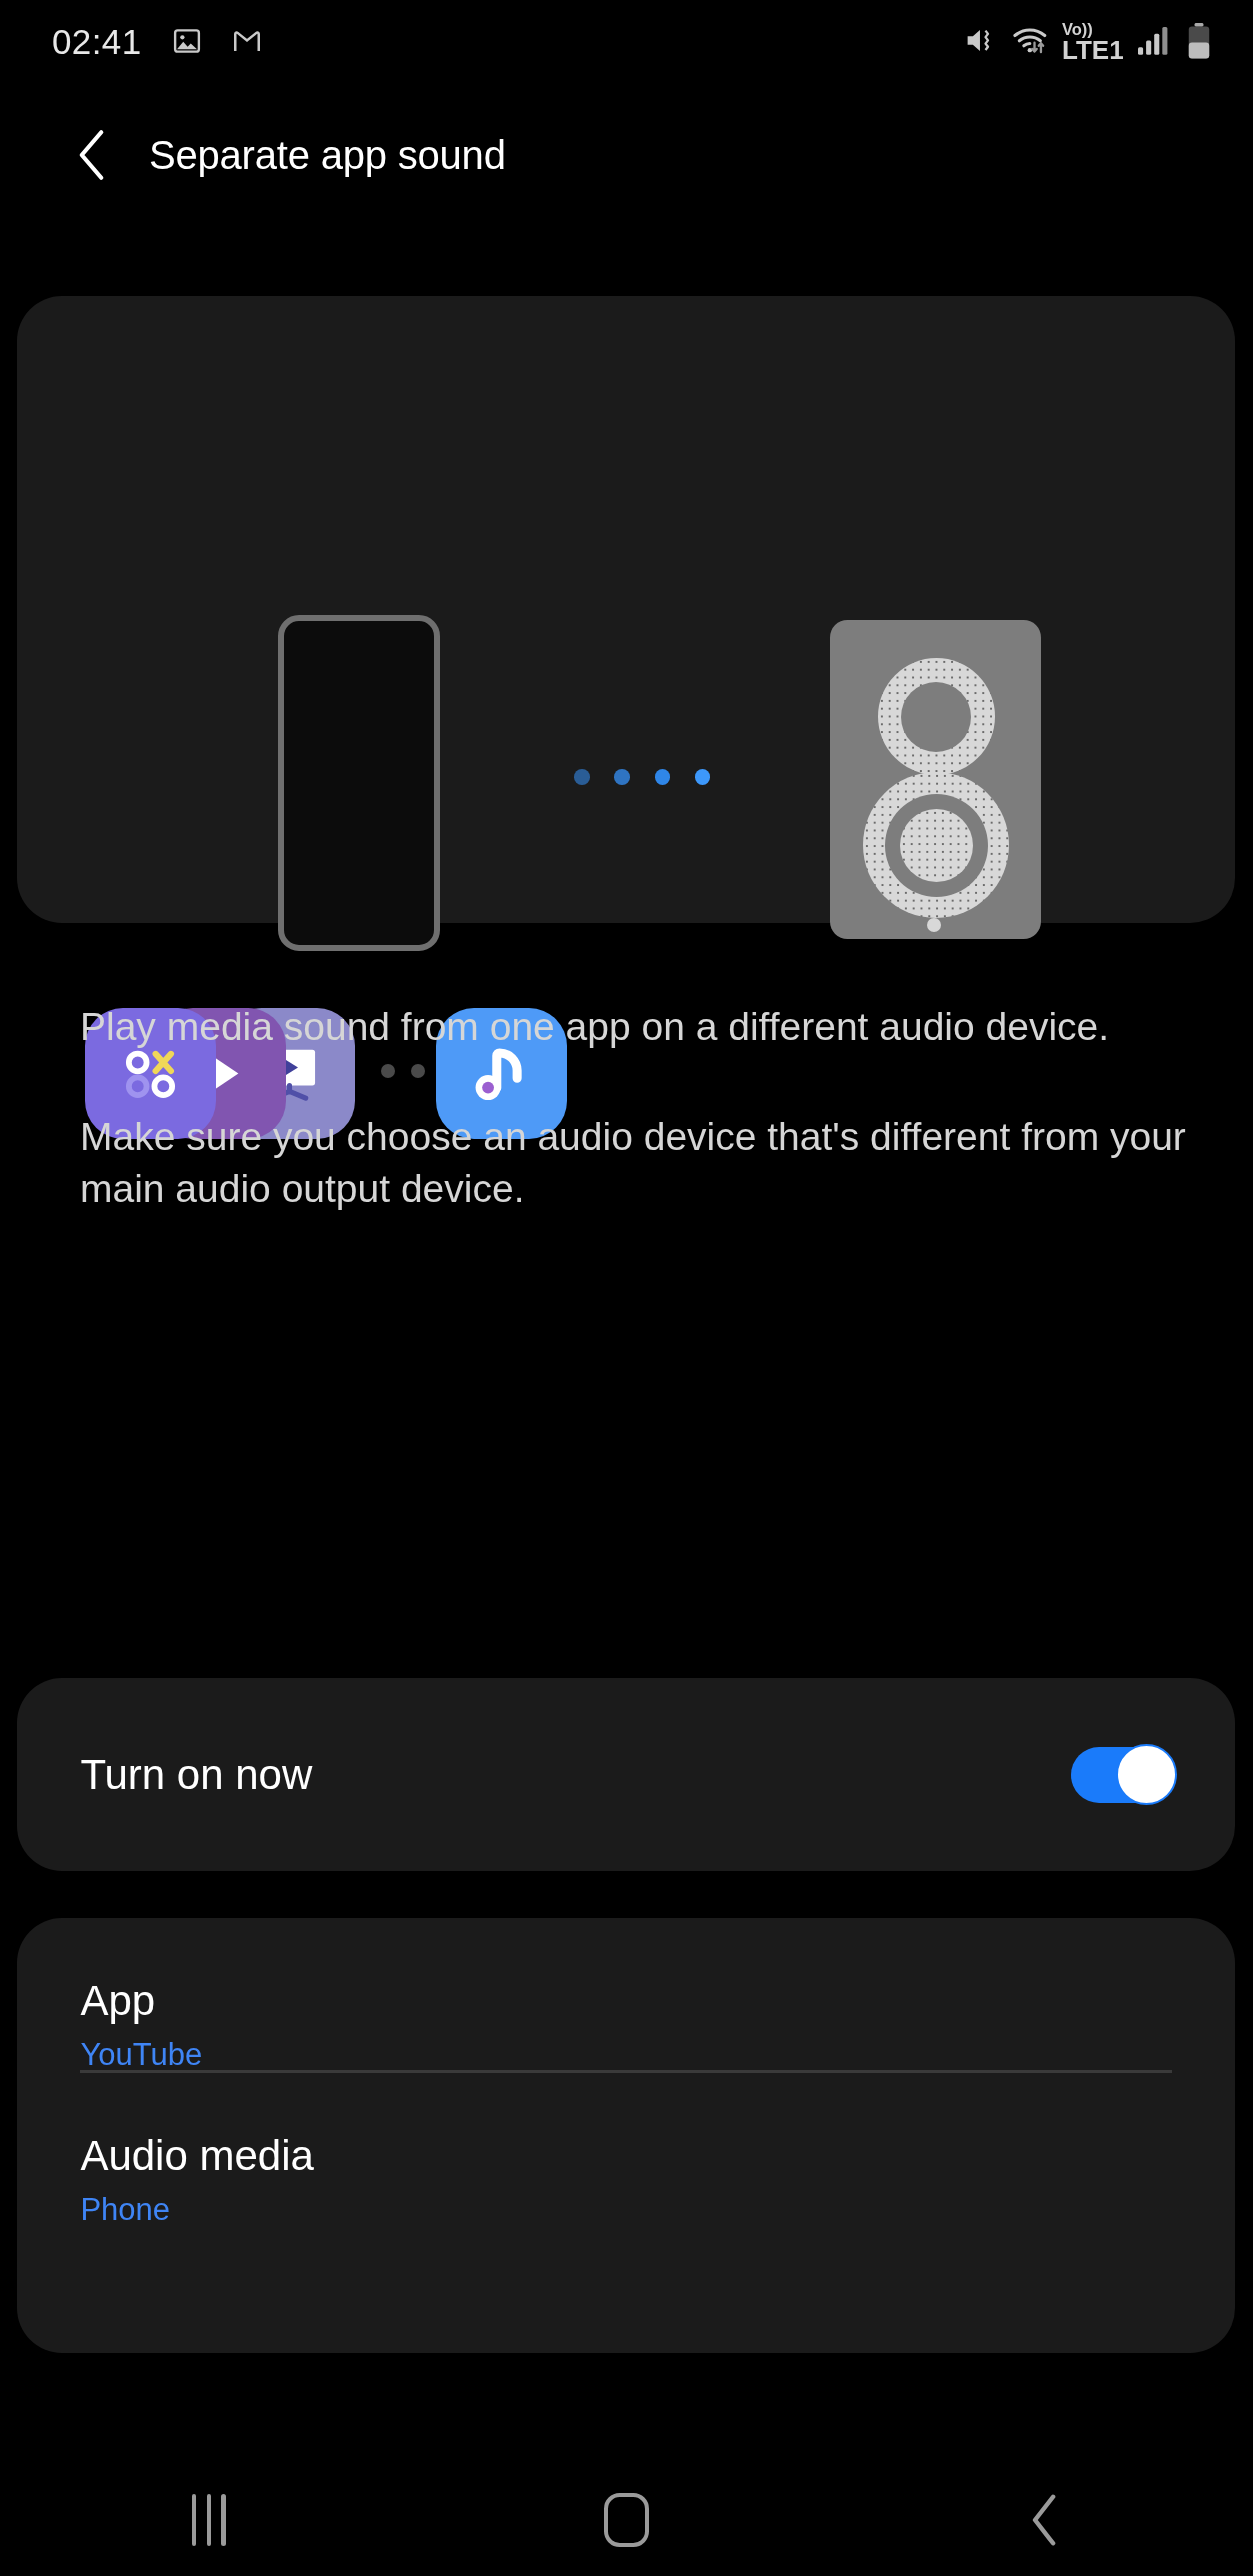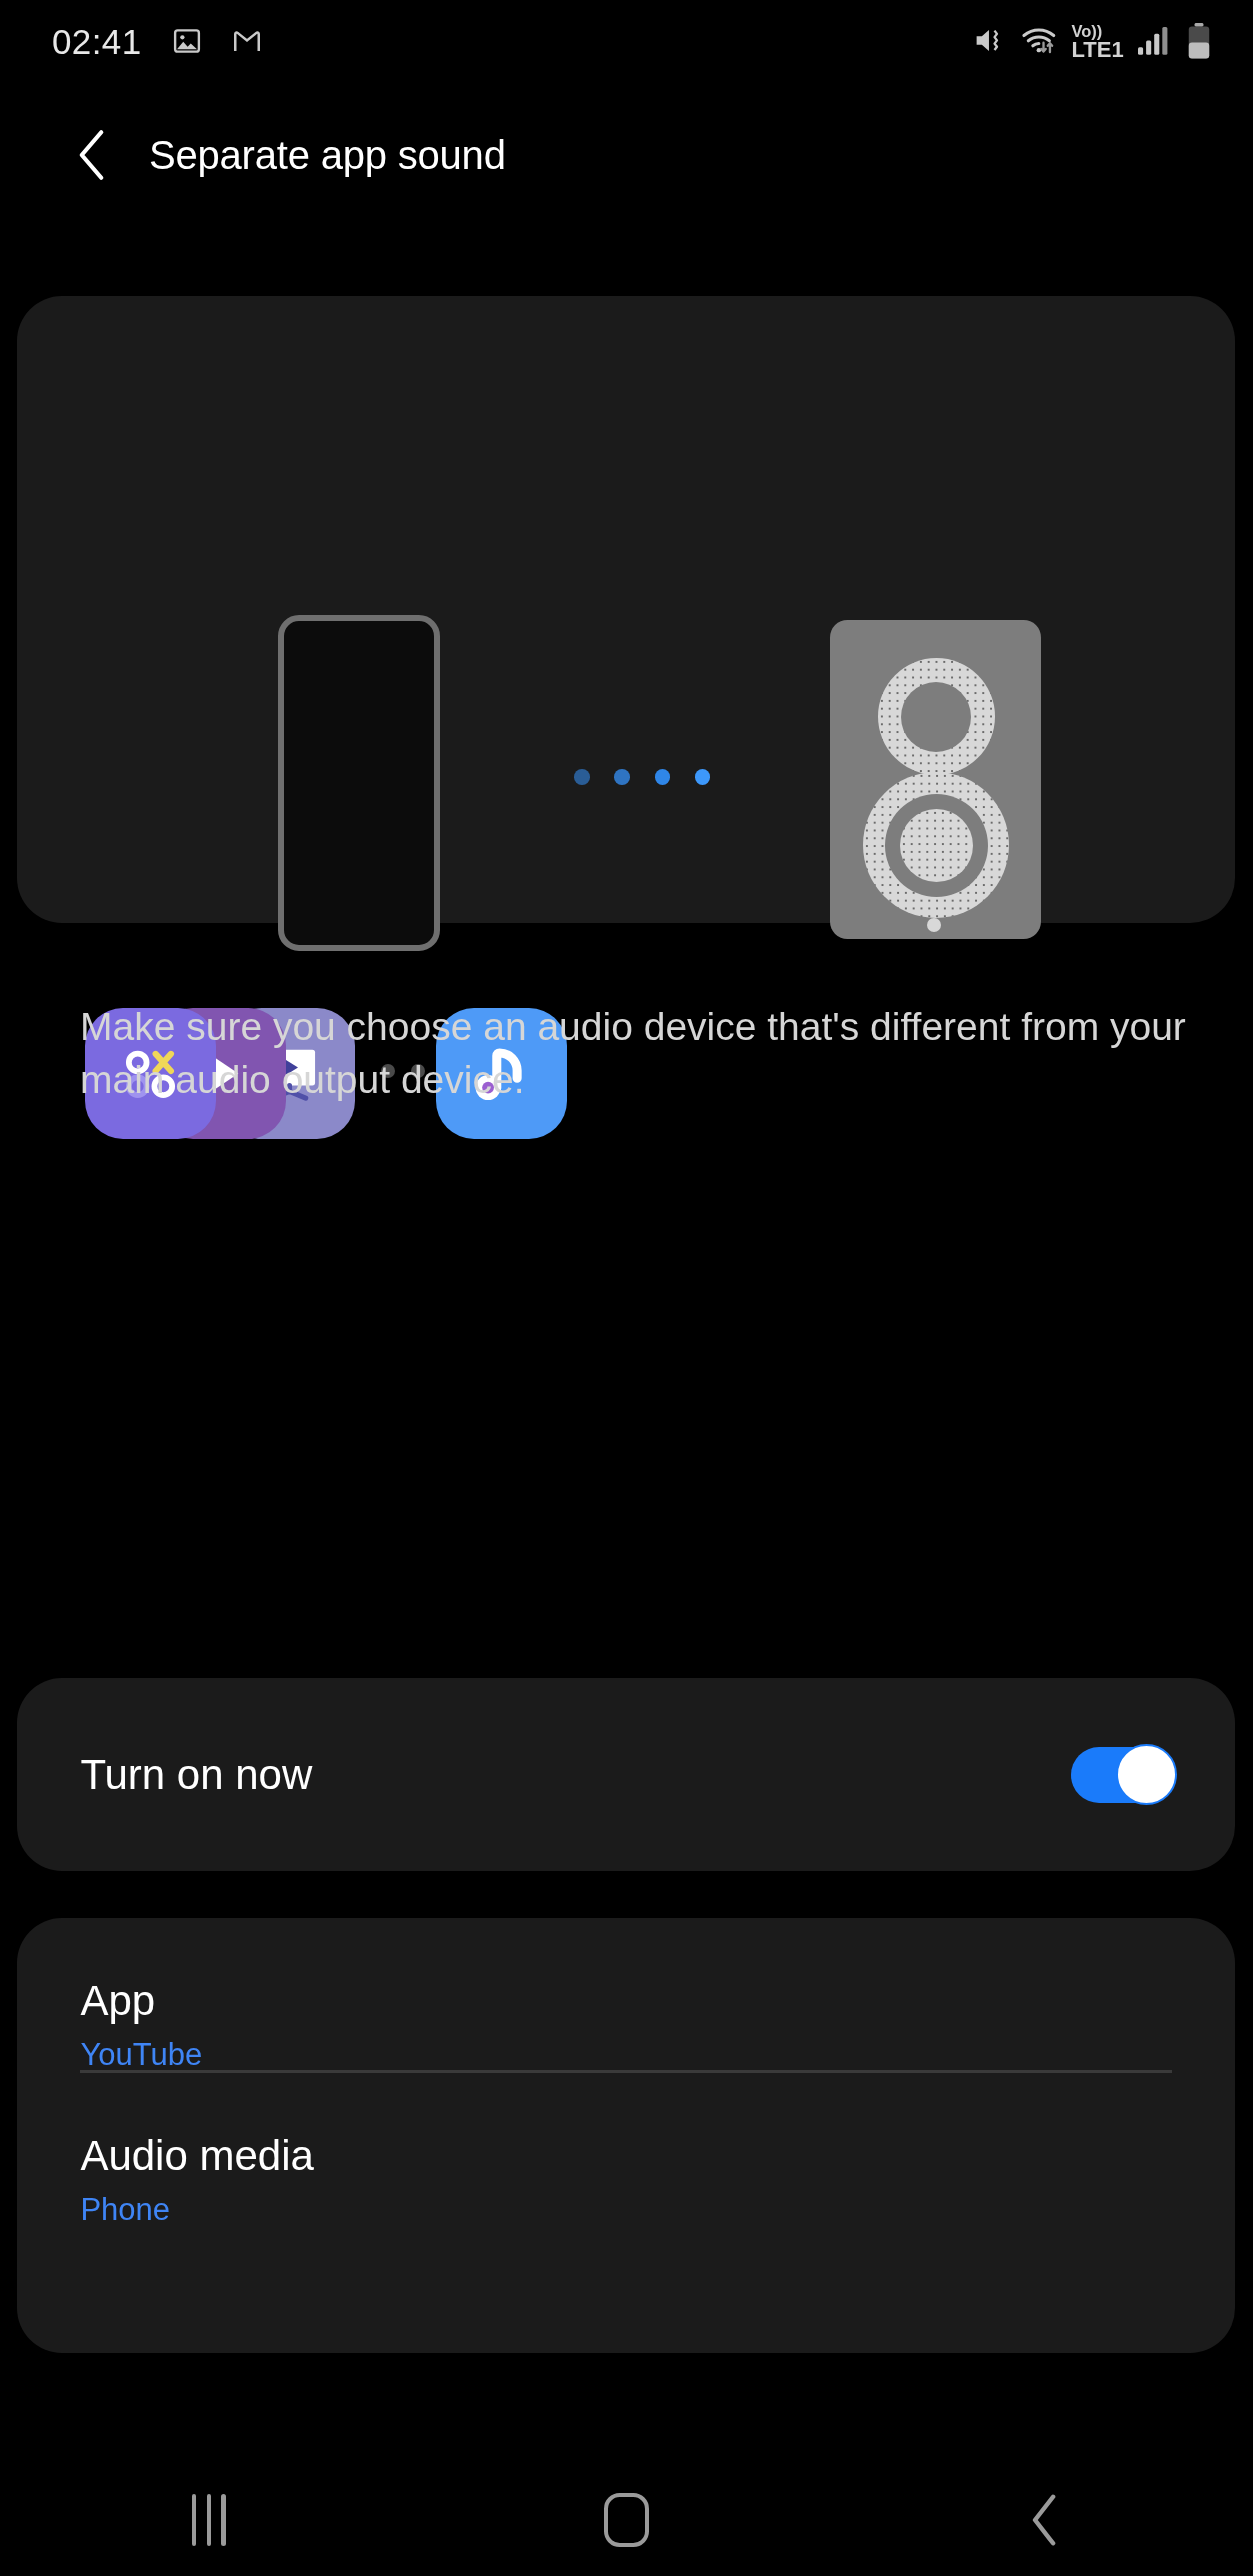--- a/index.html
+++ b/index.html
@@ -320,21 +320,21 @@
         <path d="M2 8.6C5 6.1 8.6 4.8 12.2 4.8s7.2 1.3 10.2 3.8" fill="none" stroke="#c9c9c9" stroke-width="2.1" stroke-linecap="round"></path>
         <path d="M5 12.2c2.1-1.7 4.6-2.6 7.2-2.6s5.1.9 7.2 2.6" fill="none" stroke="#c9c9c9" stroke-width="2.1" stroke-linecap="round"></path>
         <path d="M8.1 15.6c1.2-1 2.6-1.5 4.1-1.5" fill="none" stroke="#c9c9c9" stroke-width="2.1" stroke-linecap="round"></path>
         <circle cx="12.2" cy="18.6" r="1.5" fill="#c9c9c9"></circle>
         <path d="M15.4 13.5v5.6M15.4 19.6l-1.5-1.8M15.4 19.6l1.5-1.8" stroke="#9a9a9a" stroke-width="1.6" fill="none" stroke-linecap="round"></path>
         <path d="M19.8 19.9v-5.6M19.8 13.8l-1.5 1.8M19.8 13.8l1.5 1.8" stroke="#9a9a9a" stroke-width="1.6" fill="none" stroke-linecap="round"></path>
       </svg>
     </span>
     <span class="si" style="text-align:left;line-height:1;">
       <span style="display:block;font-size:16.5px;color:#d2d2d2;font-weight:700;">Vo))</span>
-      <span style="display:block;font-size:22px;color:#d2d2d2;font-weight:700;margin-top:0;">LTE1</span>
+      <span style="display:block;font-size:26px;color:#d2d2d2;font-weight:700;margin-top:0;">LTE1</span>
     </span>
     <span class="si">
       <svg width="37" height="33" viewBox="0 0 24 22">
         <rect x="1" y="15.5" width="3.4" height="5" rx="1" fill="#c9c9c9"></rect>
         <rect x="6.4" y="11" width="3.4" height="9.5" rx="1" fill="#c9c9c9"></rect>
         <rect x="11.8" y="6.5" width="3.4" height="14" rx="1" fill="#c9c9c9"></rect>
         <rect x="17.2" y="2" width="3.4" height="18.5" rx="1" fill="#8e8e8e"></rect>
       </svg>
     </span>
     <span class="si">
@@ -412,20 +412,21 @@
         <path d="M20 31V12.5c0-0.9 0.7-1.6 1.6-1.6 5.6 0 10.1 4.5 10.1 10.1v4.5" fill="none" stroke="#ffffff" stroke-width="5.2" stroke-linecap="round"></path>
         <circle cx="15" cy="30.8" r="7.2" fill="#ffffff"></circle>
         <circle cx="15" cy="30.8" r="3.4" fill="#9b5fd0"></circle>
       </svg>
     </div>
 
   </div>
 </div>
 
 <div class="description">
+  <p>Play media sound from one app on a different audio device.</p>
   <p>Make sure you choose an audio device that's different from your main audio output device.</p>
 </div>
 
 <div class="toggle-card">
   <div class="toggle-label">Turn on now</div>
   <div class="switch">
     <div class="knob"></div>
   </div>
 </div>
 

